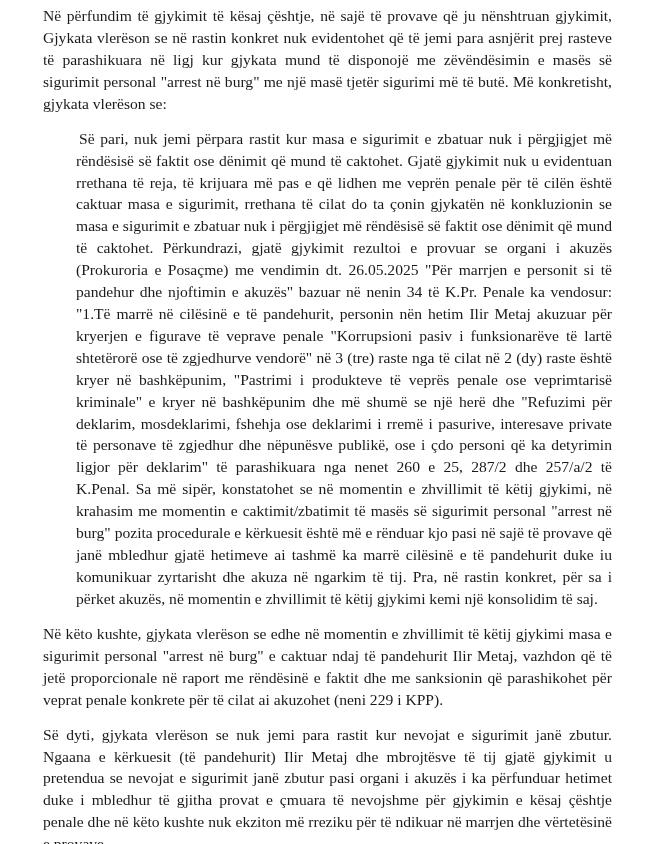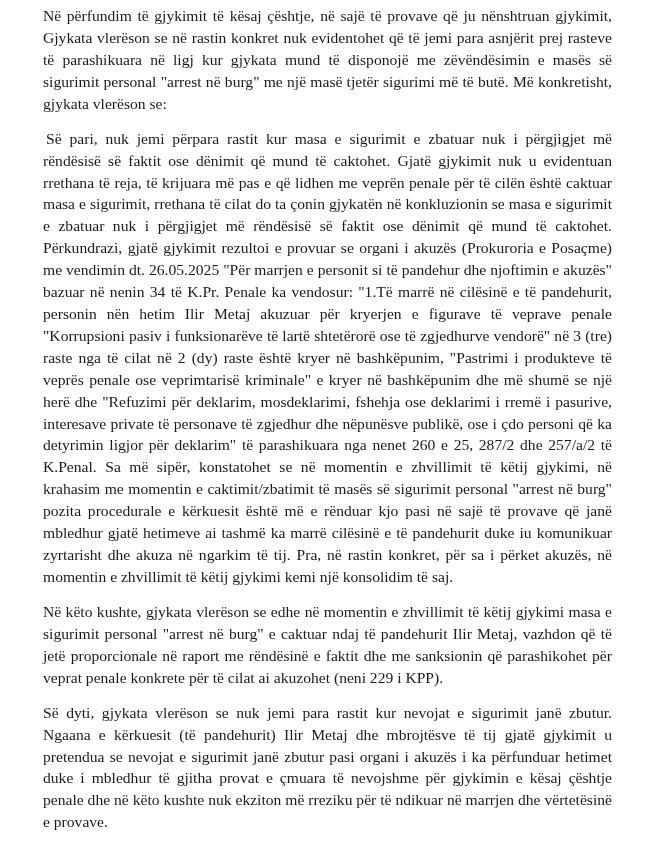--- a/index.html
+++ b/index.html
@@ -13,21 +13,21 @@
     font-size: 15.6px;
     line-height: 21.9px;
     color: #1a1a1a;
   }
   .doc p {
     margin: 0 0 13.2px 0;
     text-align: justify;
     text-align-last: left;
     font-family: Liberation Serif, serif;
   }
-  .doc p.indent1 { text-indent: 3px; }
+  .doc p.indent1 { text-indent: 3px; margin-left: 33px; }
 </style>
 </head>
 <body>
 
 <div class="doc">
   <p>Në përfundim të gjykimit të kësaj çështje, në sajë të provave që ju nënshtruan gjykimit, Gjykata vlerëson se në rastin konkret nuk evidentohet që të jemi para asnjërit prej rasteve të parashikuara në ligj kur gjykata mund të disponojë me zëvëndësimin e masës së sigurimit personal "arrest në burg" me një masë tjetër sigurimi më të butë. Më konkretisht, gjykata vlerëson se:</p>
   <p class="indent1">Së pari, nuk jemi përpara rastit kur masa e sigurimit e zbatuar nuk i përgjigjet më rëndësisë së faktit ose dënimit që mund të caktohet. Gjatë gjykimit nuk u evidentuan rrethana të reja, të krijuara më pas e që lidhen me veprën penale për të cilën është caktuar masa e sigurimit, rrethana të cilat do ta çonin gjykatën në konkluzionin se masa e sigurimit e zbatuar nuk i përgjigjet më rëndësisë së faktit ose dënimit që mund të caktohet. Përkundrazi, gjatë gjykimit rezultoi e provuar se organi i akuzës (Prokuroria e Posaçme) me vendimin dt. 26.05.2025 "Për marrjen e personit si të pandehur dhe njoftimin e akuzës" bazuar në nenin 34 të K.Pr. Penale ka vendosur: "1.Të marrë në cilësinë e të pandehurit, personin nën hetim Ilir Metaj akuzuar për kryerjen e figurave të veprave penale "Korrupsioni pasiv i funksionarëve të lartë shtetërorë ose të zgjedhurve vendorë" në 3 (tre) raste nga të cilat në 2 (dy) raste është kryer në bashkëpunim, "Pastrimi i produkteve të veprës penale ose veprimtarisë kriminale" e kryer në bashkëpunim dhe më shumë se një herë dhe "Refuzimi për deklarim, mosdeklarimi, fshehja ose deklarimi i rremë i pasurive, interesave private të personave të zgjedhur dhe nëpunësve publikë, ose i çdo personi që ka detyrimin ligjor për deklarim" të parashikuara nga nenet 260 e 25, 287/2 dhe 257/a/2 të K.Penal. Sa më sipër, konstatohet se në momentin e zhvillimit të këtij gjykimi, në krahasim me momentin e caktimit/zbatimit të masës së sigurimit personal "arrest në burg" pozita procedurale e kërkuesit është më e rënduar kjo pasi në sajë të provave që janë mbledhur gjatë hetimeve ai tashmë ka marrë cilësinë e të pandehurit duke iu komunikuar zyrtarisht dhe akuza në ngarkim të tij. Pra, në rastin konkret, për sa i përket akuzës, në momentin e zhvillimit të këtij gjykimi kemi një konsolidim të saj.</p>
   <p>Në këto kushte, gjykata vlerëson se edhe në momentin e zhvillimit të këtij gjykimi masa e sigurimit personal "arrest në burg" e caktuar ndaj të pandehurit Ilir Metaj, vazhdon që të jetë proporcionale në raport me rëndësinë e faktit dhe me sanksionin që parashikohet për veprat penale konkrete për të cilat ai akuzohet (neni 229 i KPP).</p>
   <p>Së dyti, gjykata vlerëson se nuk jemi para rastit kur nevojat e sigurimit janë zbutur. Ngaana e kërkuesit (të pandehurit) Ilir Metaj dhe mbrojtësve të tij gjatë gjykimit u pretendua se nevojat e sigurimit janë zbutur pasi organi i akuzës i ka përfunduar hetimet duke i mbledhur të gjitha provat e çmuara të nevojshme për gjykimin e kësaj çështje penale dhe në këto kushte nuk ekziton më rreziku për të ndikuar në marrjen dhe vërtetësinë e provave.</p>
 

